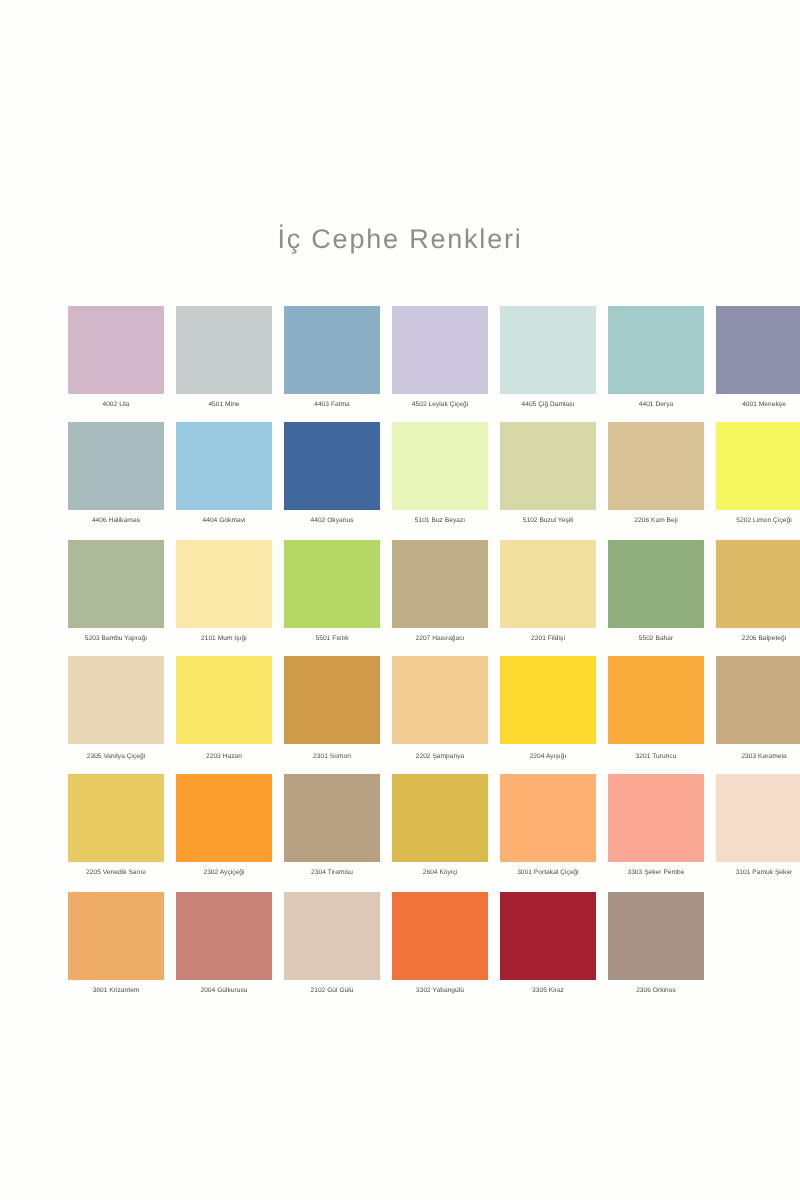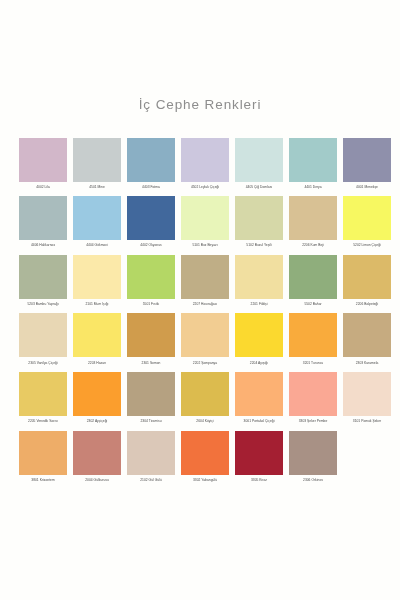--- a/index.html
+++ b/index.html
@@ -10,21 +10,21 @@
   }
   body {
     background: #fdfdfb;
     font-family: "Liberation Sans", sans-serif;
   }
   .page {
     position: relative;
     width: 400px;
     height: 600px;
     background: #fefefc;
-    padding: 0;
+    padding: 15px;
   }
   .page-title {
     text-align: center;
     font-family: "Liberation Sans", sans-serif;
     font-size: 13.5px;
     font-weight: 400;
     letter-spacing: 0.9px;
     color: #8d8d8d;
     padding-top: 98px;
     line-height: 1;

